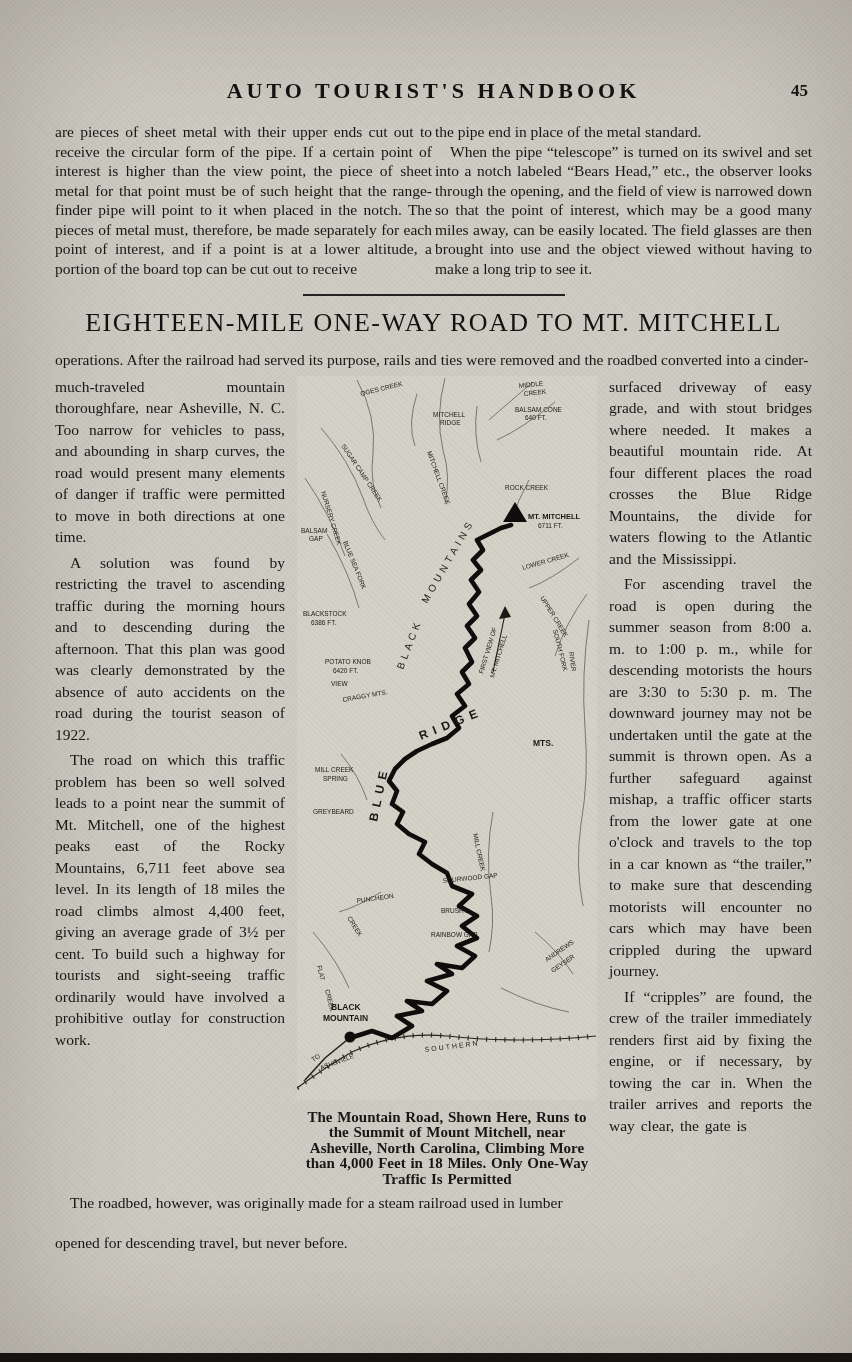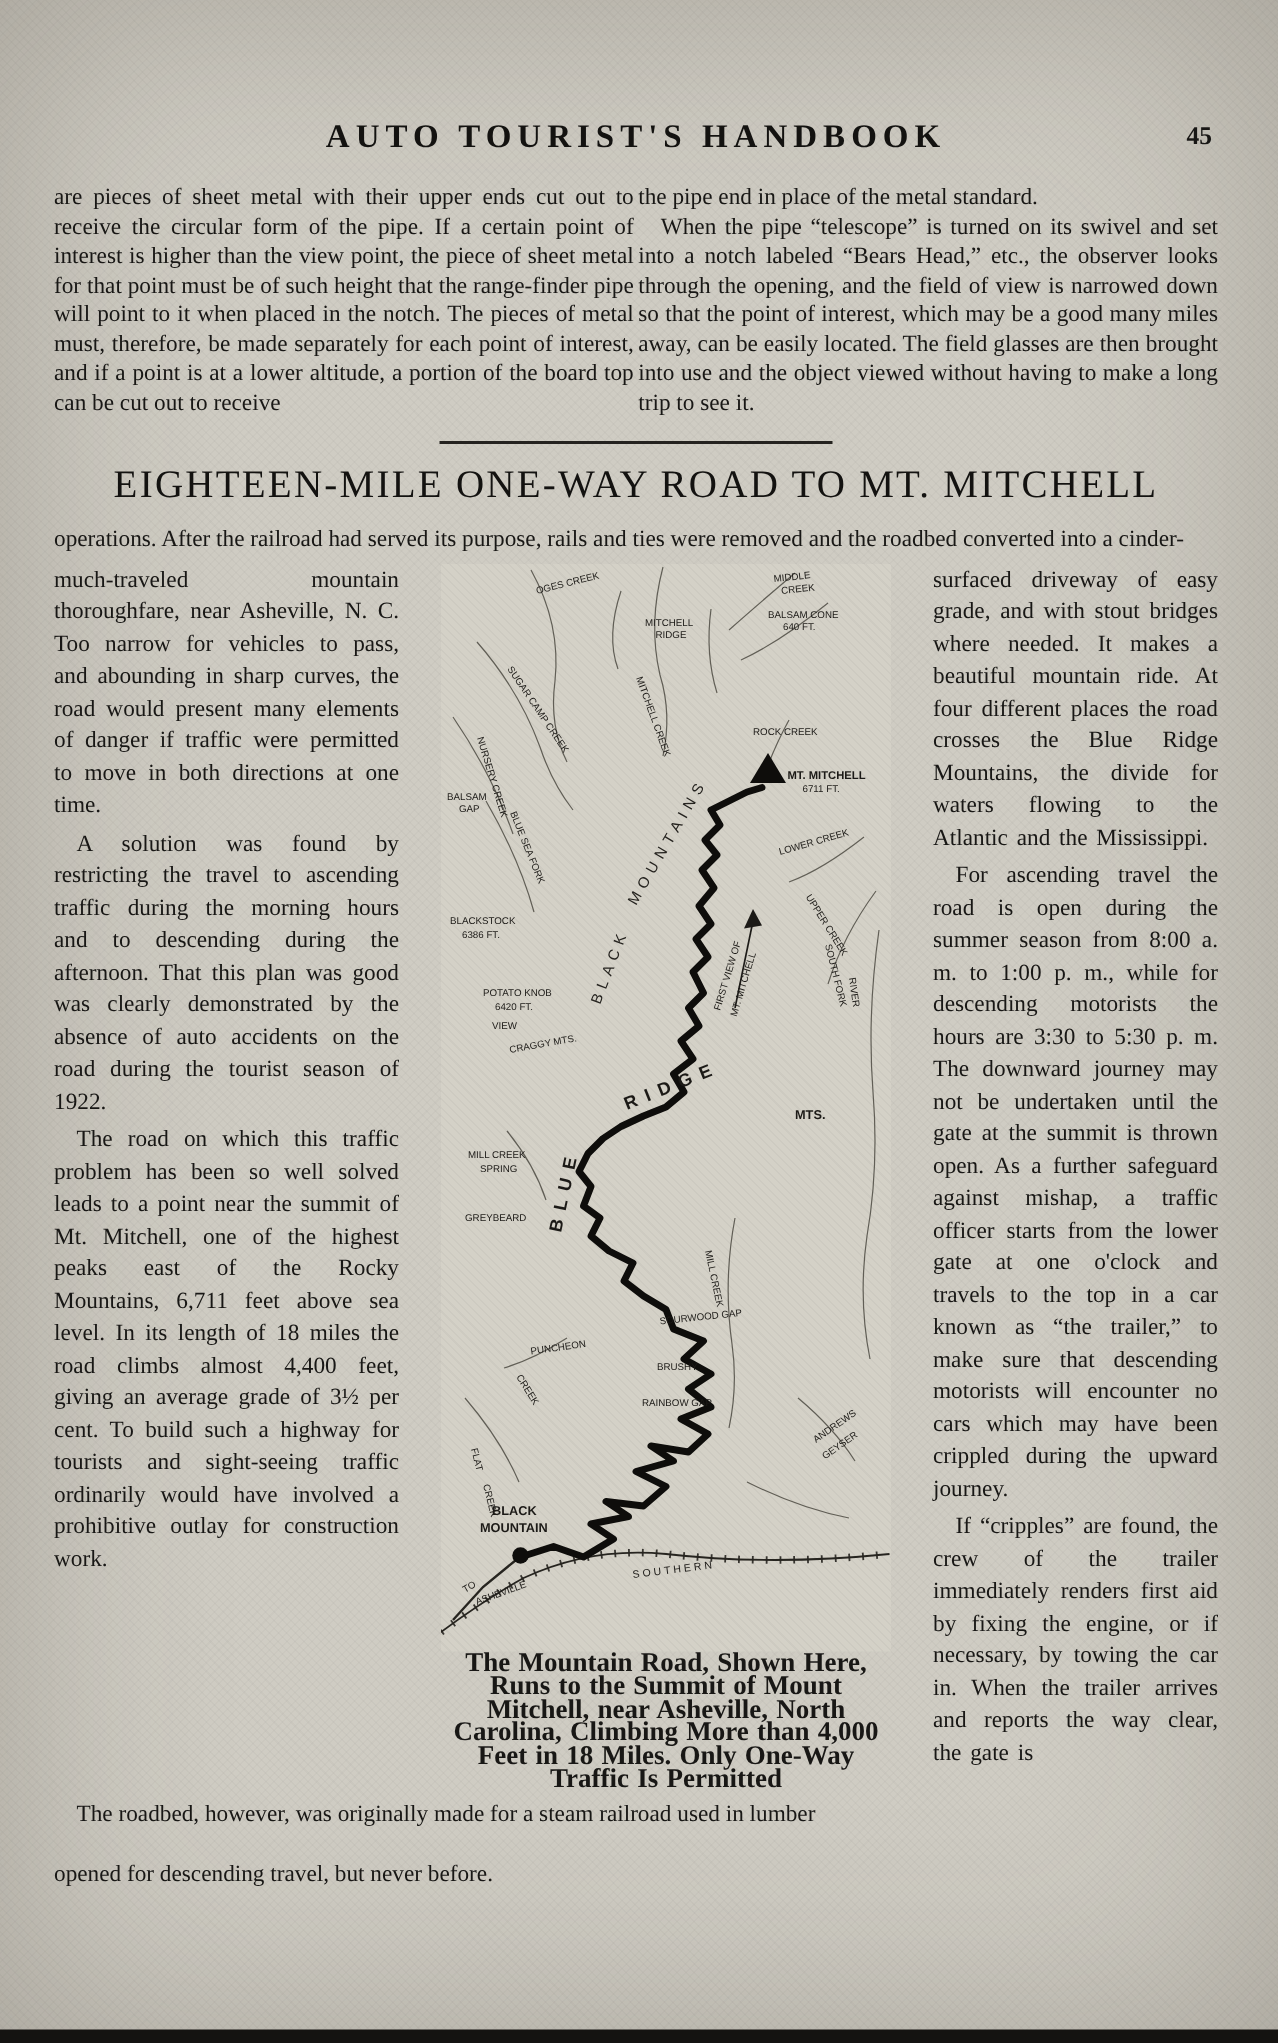--- a/index.html
+++ b/index.html
@@ -1,21 +1,21 @@
 <!DOCTYPE html>
 <html><head>
 <meta charset="utf-8">
 <style>
   html,body{margin:0;padding:0;background:#8a8780;}
   .page{
     position:relative;
     width:852px;height:1362px;
     margin:0 auto;
     box-sizing:border-box;
-    padding:78px 40px 0 36px;
+    padding:78px 40px 0 55px;
     background:
       repeating-linear-gradient(45deg, rgba(0,0,0,.022) 0 1px, transparent 1px 4px),
       repeating-linear-gradient(-45deg, rgba(0,0,0,.018) 0 1px, transparent 1px 4px),
       #cfccc3;
     box-shadow: inset 0 0 150px rgba(60,54,44,.28);
     overflow:hidden;
     font-family:"Liberation Serif","DejaVu Serif",serif;
     color:#181715;
   }
   .page::after{
@@ -33,31 +33,31 @@
   p{margin:0;text-align:justify;font-size:15.5px;line-height:19.5px;}
   p.indent{text-indent:15px;}
   .divider{width:262px;border-top:2px solid #24221f;margin:16px auto 0 auto;}
   .headline{
     margin-top:12px;text-align:center;font-weight:normal;font-size:26px;
     letter-spacing:1.5px;white-space:nowrap;color:#131210;
   }
   .intro-row{display:flex;gap:20px;margin-top:12px;}
   .mid{
     display:grid;grid-template-columns:230px 300px 1fr;
-    column-gap:28px;margin-top:6px;
+    column-gap:12px;margin-top:6px;
   }
   .narrow p{line-height:21.5px;word-spacing:2px;margin-bottom:4px;}
   .map-wrap{
     background:
       repeating-linear-gradient(45deg, rgba(0,0,0,.03) 0 1px, transparent 1px 4px),
       #d4d1c7;
   }
   .caption{
-    text-align:center;font-weight:bold;
-    font-size:18px;line-height:15.5px;word-spacing:1px;
+    margin-top:10px;text-align:center;font-weight:bold;
+    font-size:15px;line-height:15.5px;word-spacing:1px;
   }
   .bottom-row{display:flex;gap:20px;margin-top:6px;flex-direction:column;}
   .bottom-row .col p{line-height:20px;}
   
   .creek{fill:none;stroke:#4c4a42;stroke-width:.8;opacity:.85;}
   .road{fill:none;stroke:#0e0d0b;stroke-width:4.6;stroke-linejoin:round;stroke-linecap:round;}
   .rail{fill:none;stroke:#26241f;stroke-width:1.2;}
   .rail-ties{fill:none;stroke:#26241f;stroke-width:5;stroke-dasharray:1.2 8;opacity:.9;}
   .spur{fill:none;stroke:#26241f;stroke-width:1.6;}
   .arrowline{fill:none;stroke:#1c1a17;stroke-width:1.1;}

